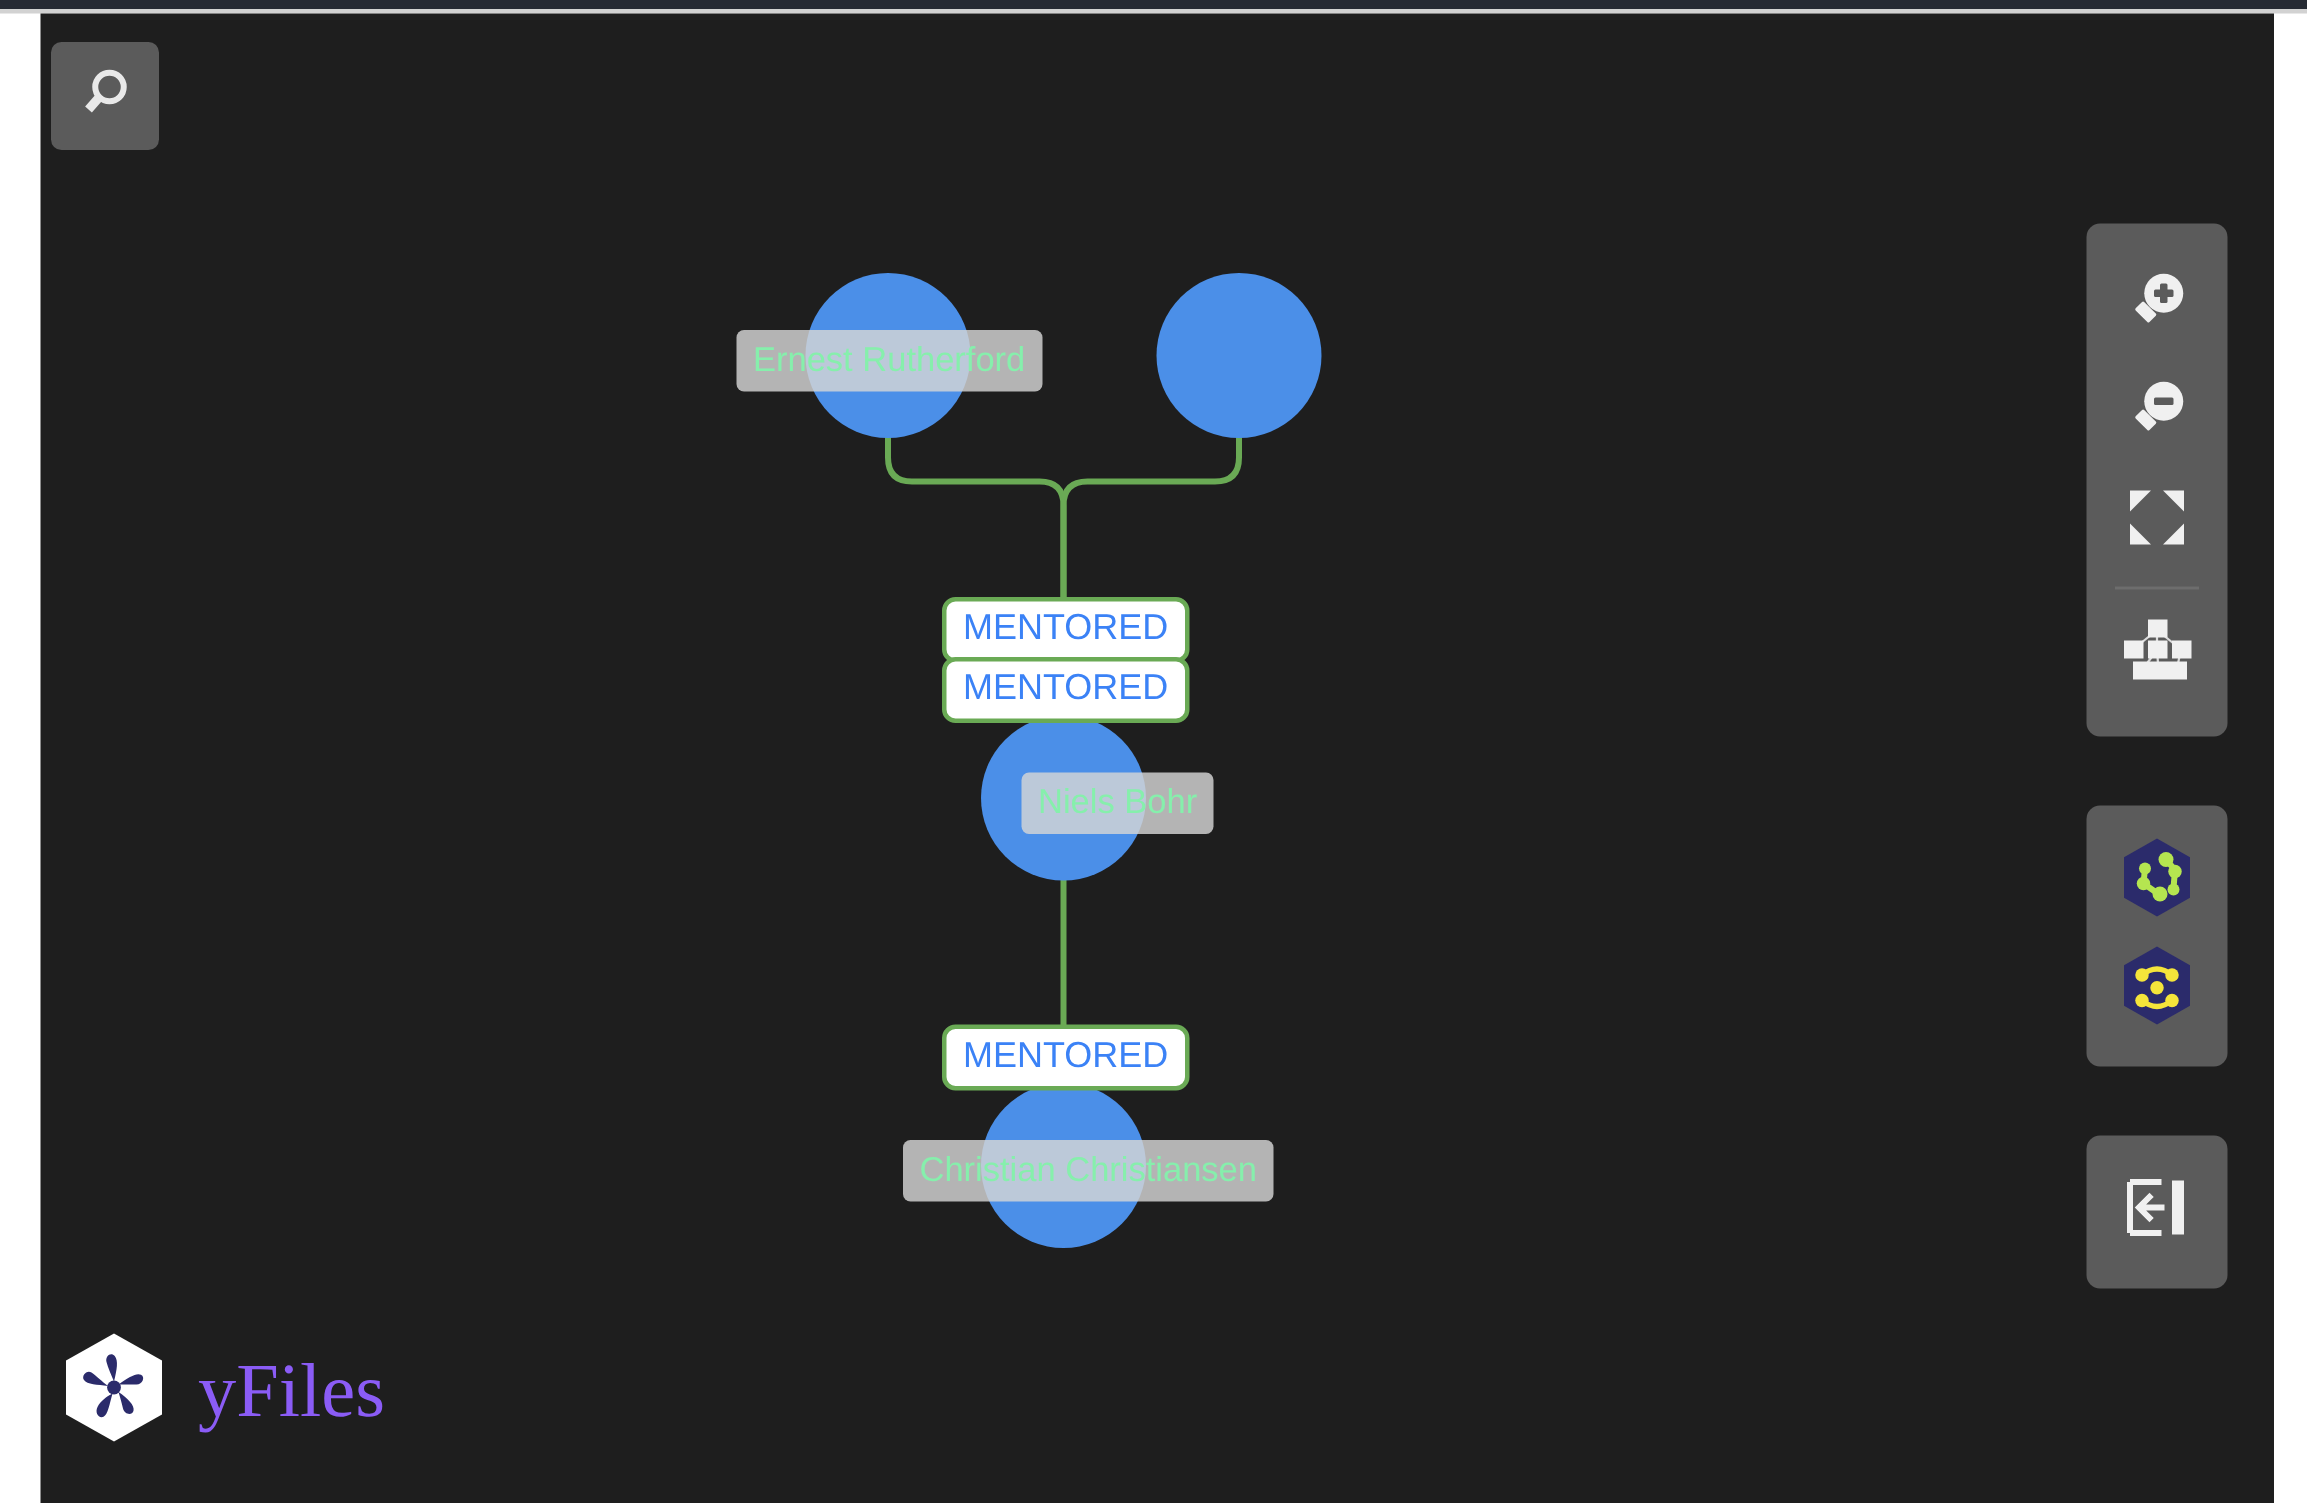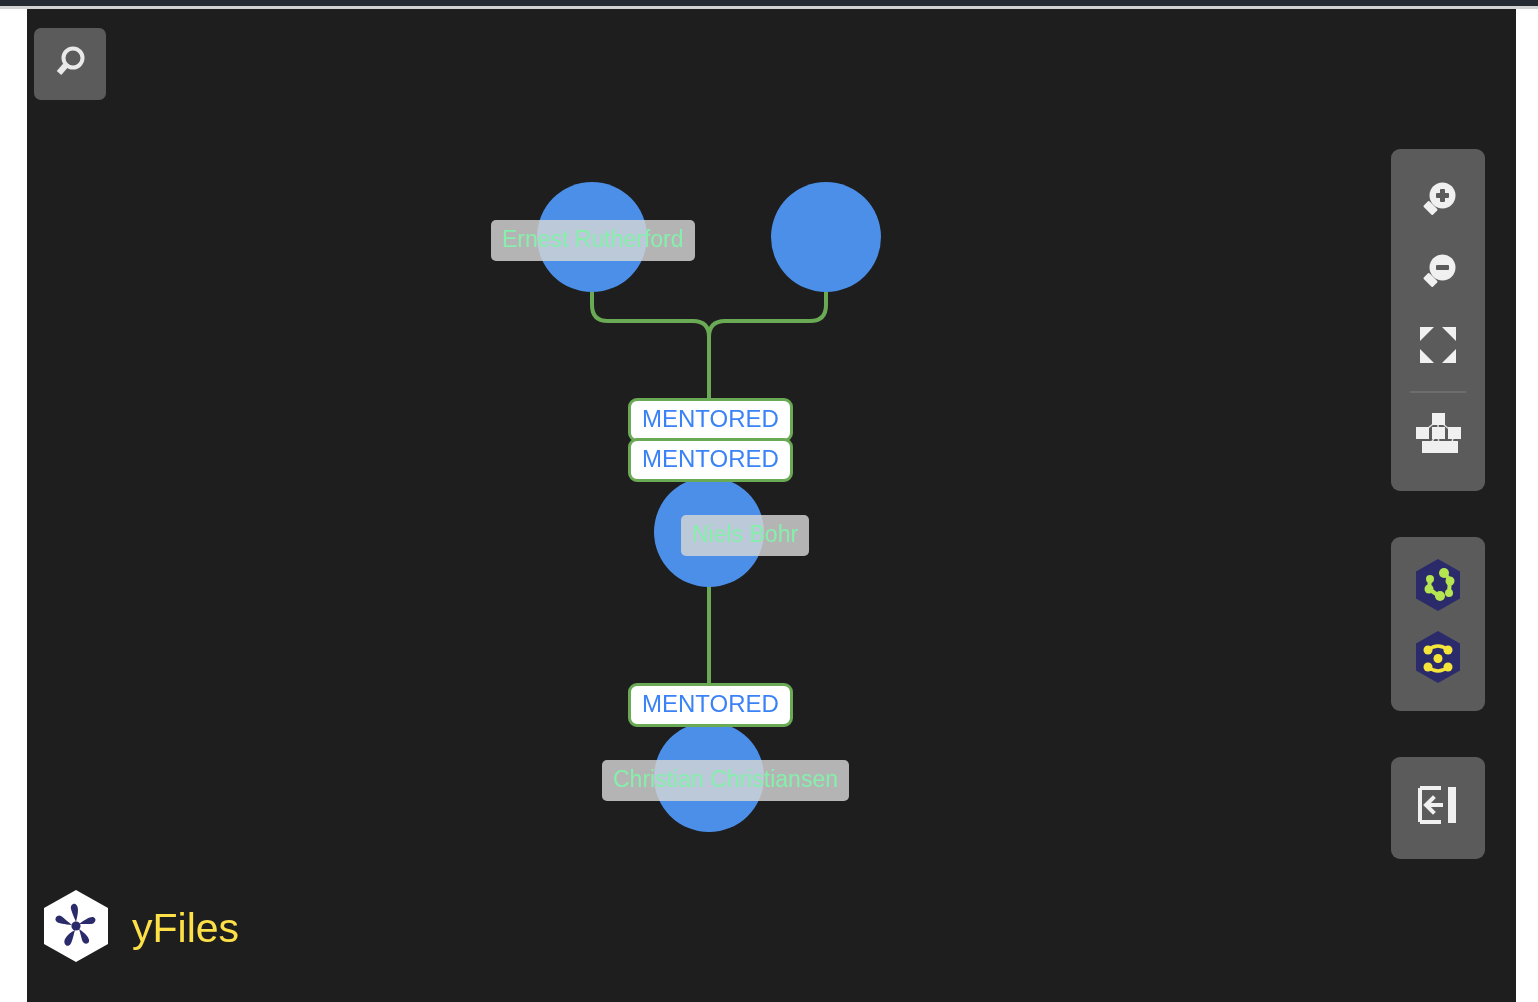--- a/index.html
+++ b/index.html
@@ -136,24 +136,24 @@
   
   .logo {
     position: absolute;
     left: 11px;
     bottom: 34px;
     display: flex;
     align-items: center;
     gap: 18px;
   }
   .logo-text {
-    color: #fde047;
-    font-size: 41px;
+    color: #8b5cf6;
+    font-size: 51px;
     letter-spacing: 0px;
-    font-family: Liberation Sans, sans-serif;
+    font-family: Liberation Serif, serif;
   }
 </style>
 </head>
 <body>
 
 <div id="app">
 
   <div class="chrome-strip"></div>
   <div class="chrome-line"></div>
 

